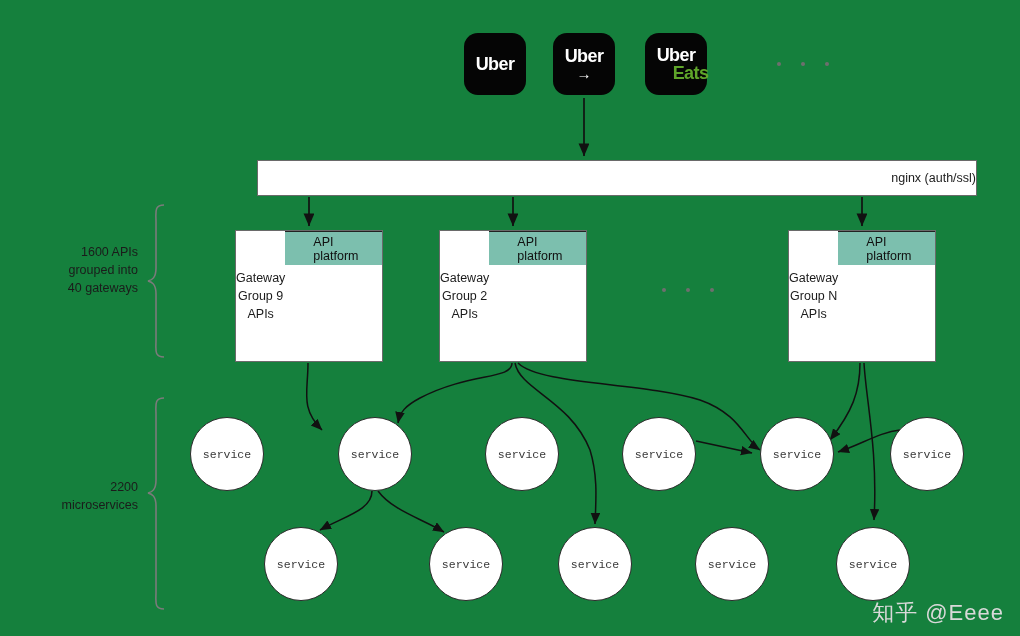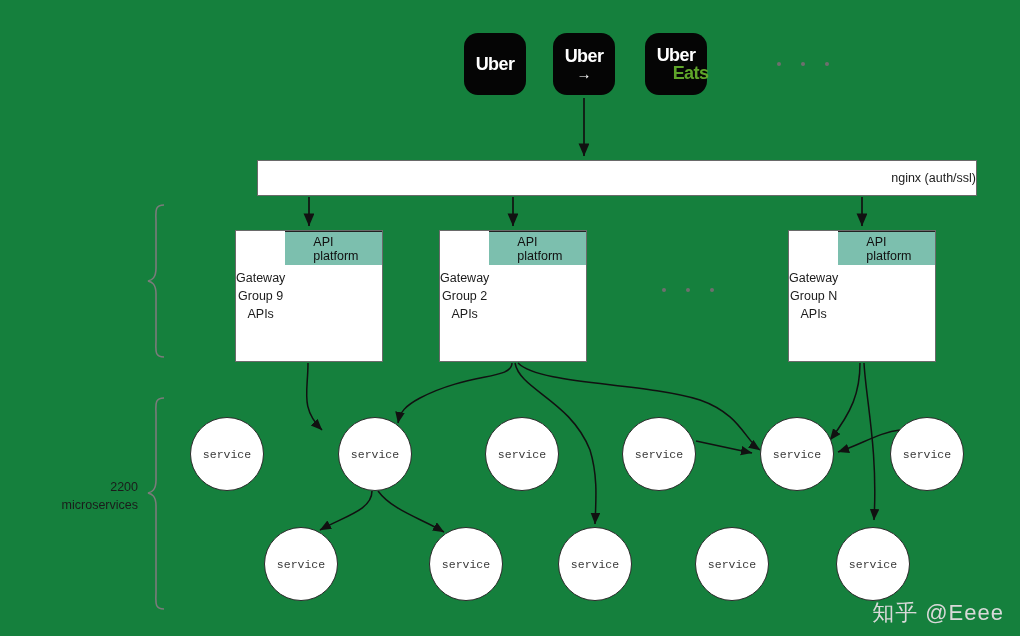--- a/index.html
+++ b/index.html
@@ -267,20 +267,25 @@
       <span>API platform</span>
     </div>
   </div>
 
   <div class="dots" style="left:662px; top:288px;">
     <span class="dot"></span>
     <span class="dot"></span>
     <span class="dot"></span>
   </div>
 
+  <div class="annot" style="left:10px; top:243px; width:128px;">
+    <div>1600 APIs</div>
+    <div>grouped into</div>
+    <div>40 gateways</div>
+  </div>
 
   <div class="annot" style="left:10px; top:478px; width:128px;">
     <div>2200</div>
     <div>microservices</div>
   </div>
 
   <div class="service" style="left:190px; top:417px;">
     <span>service</span>
   </div>
   <div class="service" style="left:338px; top:417px;">

